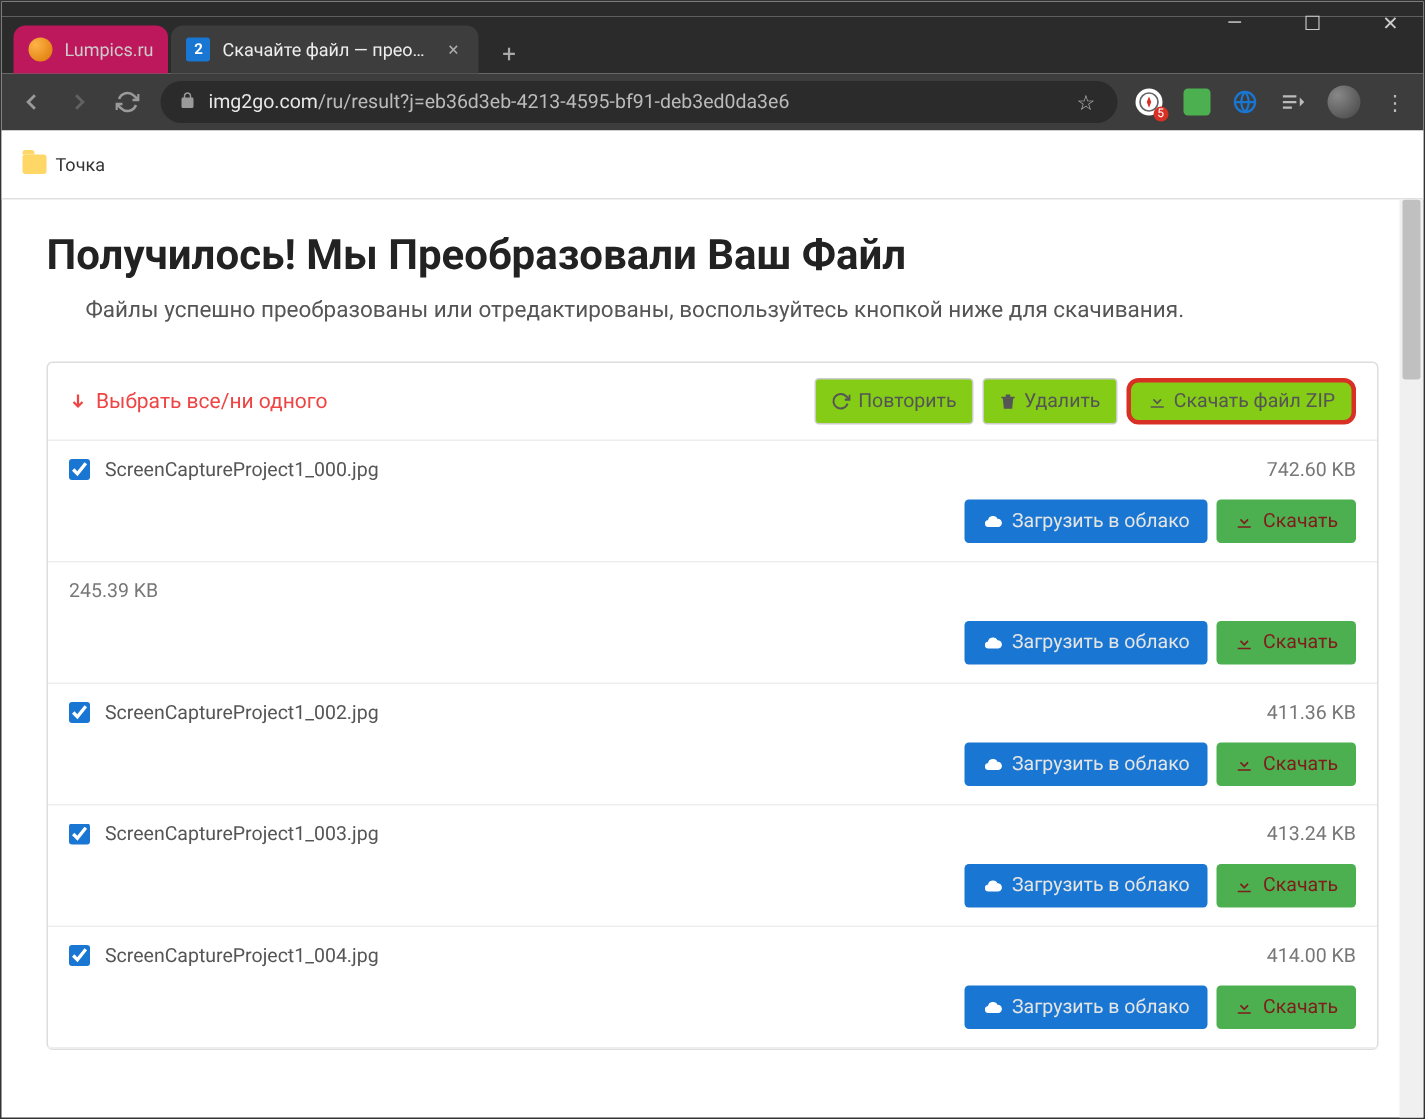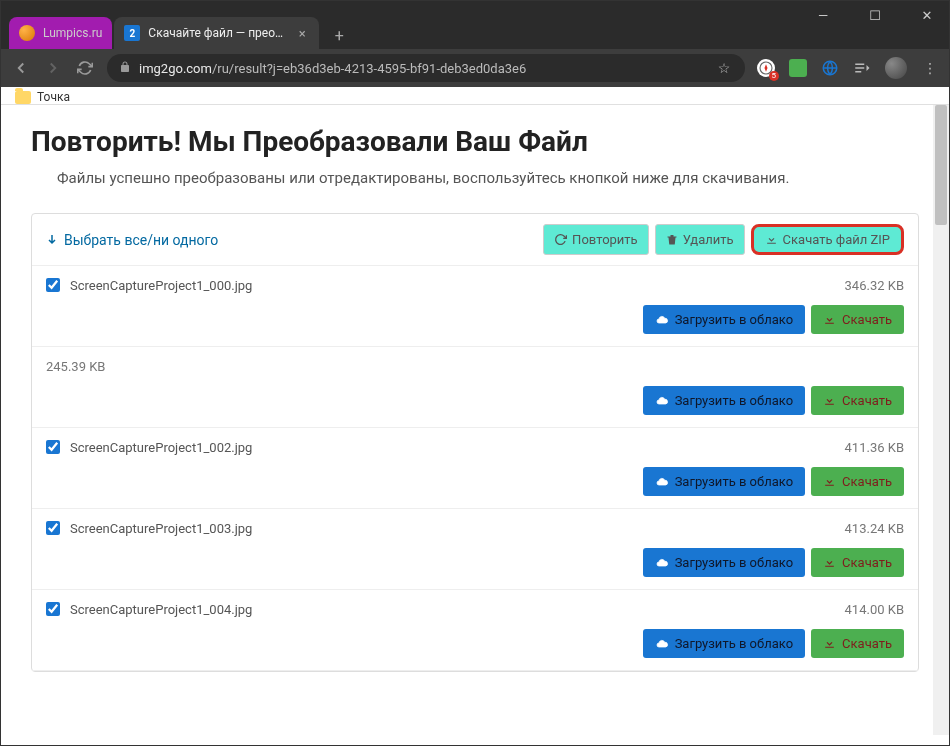--- a/index.html
+++ b/index.html
@@ -5,21 +5,21 @@
 * { margin: 0; padding: 0; box-sizing: border-box; font-family: -apple-system, BlinkMacSystemFont, "Segoe UI", Roboto, Arial, sans-serif; }
 body { width: 950px; height: 746px; background: #fff; overflow: hidden; border: 1px solid #333; }
 
 
 .window-titlebar { height: 10px; background: #2b2b2b; }
 
 
 .tab-strip { height: 38px; background: #2b2b2b; display: flex; align-items: flex-end; padding-left: 8px; }
 .tab { height: 32px; display: flex; align-items: center; padding: 0 10px; border-radius: 8px 8px 0 0; font-size: 12px; color: #ccc; gap: 8px; max-width: 205px; margin-right: 2px; }
 .tab.active { background: #3d3d3d; color: #eee; }
-.tab.inactive { background: #a21caf; }
+.tab.inactive { background: #be185d; }
 .tab-favicon { width: 16px; height: 16px; border-radius: 50%; flex-shrink: 0; }
 .tab-favicon.orange { background: radial-gradient(circle at 30% 30%, #ffb347, #d97706); }
 .tab-favicon.blue-sq { background: #1976d2; border-radius: 2px; display: flex; align-items: center; justify-content: center; color: #fff; font-size: 10px; font-weight: bold; }
 .tab-title { white-space: nowrap; overflow: hidden; text-overflow: ellipsis; flex: 1; }
 .tab-close { width: 14px; height: 14px; color: #aaa; display: flex; align-items: center; justify-content: center; font-size: 13px; flex-shrink: 0; }
 .tab-add { width: 28px; height: 28px; display: flex; align-items: center; justify-content: center; color: #aaa; font-size: 16px; margin-left: 4px; }
 .window-controls { position: absolute; top: 8px; right: 8px; display: flex; gap: 22px; color: #ccc; }
 .window-controls span { width: 30px; text-align: center; font-size: 13px; }
 
 
@@ -30,45 +30,45 @@
 .lock-icon { color: #9a9a9a; font-size: 12px; }
 .url-text { color: #bbb; font-size: 13px; }
 .url-text .domain { color: #e8e8e8; }
 .toolbar-right { display: flex; align-items: center; gap: 14px; }
 .toolbar-icon { width: 18px; height: 18px; display: flex; align-items: center; justify-content: center; color: #bbb; font-size: 14px; }
 .ext-icon { width: 18px; height: 18px; border-radius: 3px; position: relative; }
 .ext-badge { position: absolute; bottom: -4px; right: -4px; background: #d93025; color: #fff; font-size: 8px; border-radius: 6px; padding: 0 3px; line-height: 10px; }
 .avatar { width: 22px; height: 22px; border-radius: 50%; background: radial-gradient(circle at 30% 30%, #888, #444); }
 
 
-.bookmarks-bar { height: 18px; background: #fff; border-bottom: 1px solid #e0e0e0; display: flex; align-items: flex-end; padding: 0 14px; gap: 6px; font-size: 12px; color: #333; }
+.bookmarks-bar { height: 46px; background: #fff; border-bottom: 1px solid #e0e0e0; display: flex; align-items: center; padding: 0 14px; gap: 6px; font-size: 12px; color: #333; }
 .folder-icon { width: 16px; height: 13px; background: #ffd766; border-radius: 2px; position: relative; }
 .folder-icon:before { content: ""; position: absolute; top: -3px; left: 0; width: 8px; height: 3px; background: #ffd766; border-radius: 2px 2px 0 0; }
 
 
 .content-wrap { position: relative; height: calc(746px - 10px - 38px - 38px - 30px); overflow: hidden; }
 .content { padding: 20px 30px; }
 .page-title { font-size: 28px; font-weight: 700; color: #222; margin-bottom: 10px; }
 .page-subtitle { font-size: 15px; color: #555; margin-bottom: 24px; line-height: 1.4; margin-left: 26px; }
 
 .panel { border: 1px solid #ddd; border-radius: 4px; }
 .panel-header { background: #f5f5f5; border-bottom: 1px solid #ddd; text-align: center; font-weight: 700; font-size: 17px; padding: 10px; color: #333; }
 .panel-toolbar { display: flex; align-items: center; justify-content: space-between; padding: 10px 14px; border-bottom: 1px solid #eee; }
-.select-all { color: #0369a1; font-size: 14px; display: flex; align-items: center; gap: 6px; cursor: pointer; }
+.select-all { color: #ef4444; font-size: 14px; display: flex; align-items: center; gap: 6px; cursor: pointer; }
 .toolbar-btns { display: flex; gap: 6px; }
-.btn-gray { background: #5eead4; border: 1px solid #ccc; color: #555; padding: 6px 10px; font-size: 13px; border-radius: 3px; display: flex; align-items: center; gap: 5px; cursor: pointer; }
+.btn-gray { background: #84cc16; border: 1px solid #ccc; color: #555; padding: 6px 10px; font-size: 13px; border-radius: 3px; display: flex; align-items: center; gap: 5px; cursor: pointer; }
 .btn-gray.highlighted { border: 3px solid #d93025; border-radius: 8px; padding: 5px 11px; }
 
 .file-row { border-bottom: 1px solid #eee; }
 .file-info { display: flex; align-items: center; justify-content: space-between; padding: 12px 14px; font-size: 13px; color: #555; }
 .file-name { display: flex; gap: 10px; }
 .file-check { width: 14px; height: 14px; accent-color: #1976d2; }
 .file-size { color: #777; }
 .file-actions { display: flex; justify-content: flex-end; gap: 6px; padding: 0 14px 12px 14px; }
-.btn-blue { background: #1976d2; color: #0f172a; border: none; padding: 7px 12px; font-size: 13px; border-radius: 3px; display: flex; align-items: center; gap: 6px; cursor: pointer; }
+.btn-blue { background: #1976d2; color: #e5e5e5; border: none; padding: 7px 12px; font-size: 13px; border-radius: 3px; display: flex; align-items: center; gap: 6px; cursor: pointer; }
 .btn-green { background: #4caf50; color: #7f1d1d; border: none; padding: 7px 12px; font-size: 13px; border-radius: 3px; display: flex; align-items: center; gap: 6px; cursor: pointer; }
 
 .scrollbar-track { position: absolute; top: 0; right: 0; width: 16px; height: 100%; background: #f0f0f0; }
 .scrollbar-thumb { position: absolute; top: 0; right: 2px; width: 12px; height: 120px; background: #c0c0c0; border-radius: 2px; }
 </style>
 </head>
 <body>
 
 <div class="window-titlebar"></div>
 
@@ -150,21 +150,21 @@
     <div class="folder-icon"></div>
     <span>Точка</span>
   </div>
 </div>
 
 <div class="content-wrap">
   <div class="scrollbar-track">
     <div class="scrollbar-thumb"></div>
   </div>
   <div class="content">
-    <h1 class="page-title">Повторить! Мы Преобразовали Ваш Файл</h1>
+    <h1 class="page-title">Получилось! Мы Преобразовали Ваш Файл</h1>
     <p class="page-subtitle">Файлы успешно преобразованы или отредактированы, воспользуйтесь кнопкой ниже для скачивания.</p>
 
     <div class="panel">
       <div class="panel-toolbar">
         <div class="select-all">
           <svg width="12" height="14" viewBox="0 0 24 24" fill="currentColor">
               <path d="M12 2v16M6 12l6 6 6-6" stroke="currentColor" stroke-width="3" fill="none"></path>
             </svg>
           <span>Выбрать все/ни одного</span>
         </div>
@@ -191,21 +191,21 @@
         </div>
       </div>
 
       <div id="files-container">
           <div class="file-row">
     <div class="file-info">
       <div class="file-name">
         <input type="checkbox" class="file-check" checked="" style="">
         <span>ScreenCaptureProject1_000.jpg</span>
       </div>
-      <span class="file-size">346.32 KB</span>
+      <span class="file-size">742.60 KB</span>
     </div>
     <div class="file-actions">
       <button class="btn-blue">
         <svg width="14" height="12" viewBox="0 0 24 24" fill="currentColor">
                   <path d="M19 18H6a4 4 0 010-8 6 6 0 0111.5-1.5A4.5 4.5 0 0119 18zM12 8v6m-3-3l3-3 3 3" stroke="#fff" stroke-width="1.5" fill="#fff"></path>
                 </svg>
         <span>Загрузить в облако</span>
       </button>
       <button class="btn-green">
         <svg width="13" height="13" viewBox="0 0 24 24" fill="currentColor">

